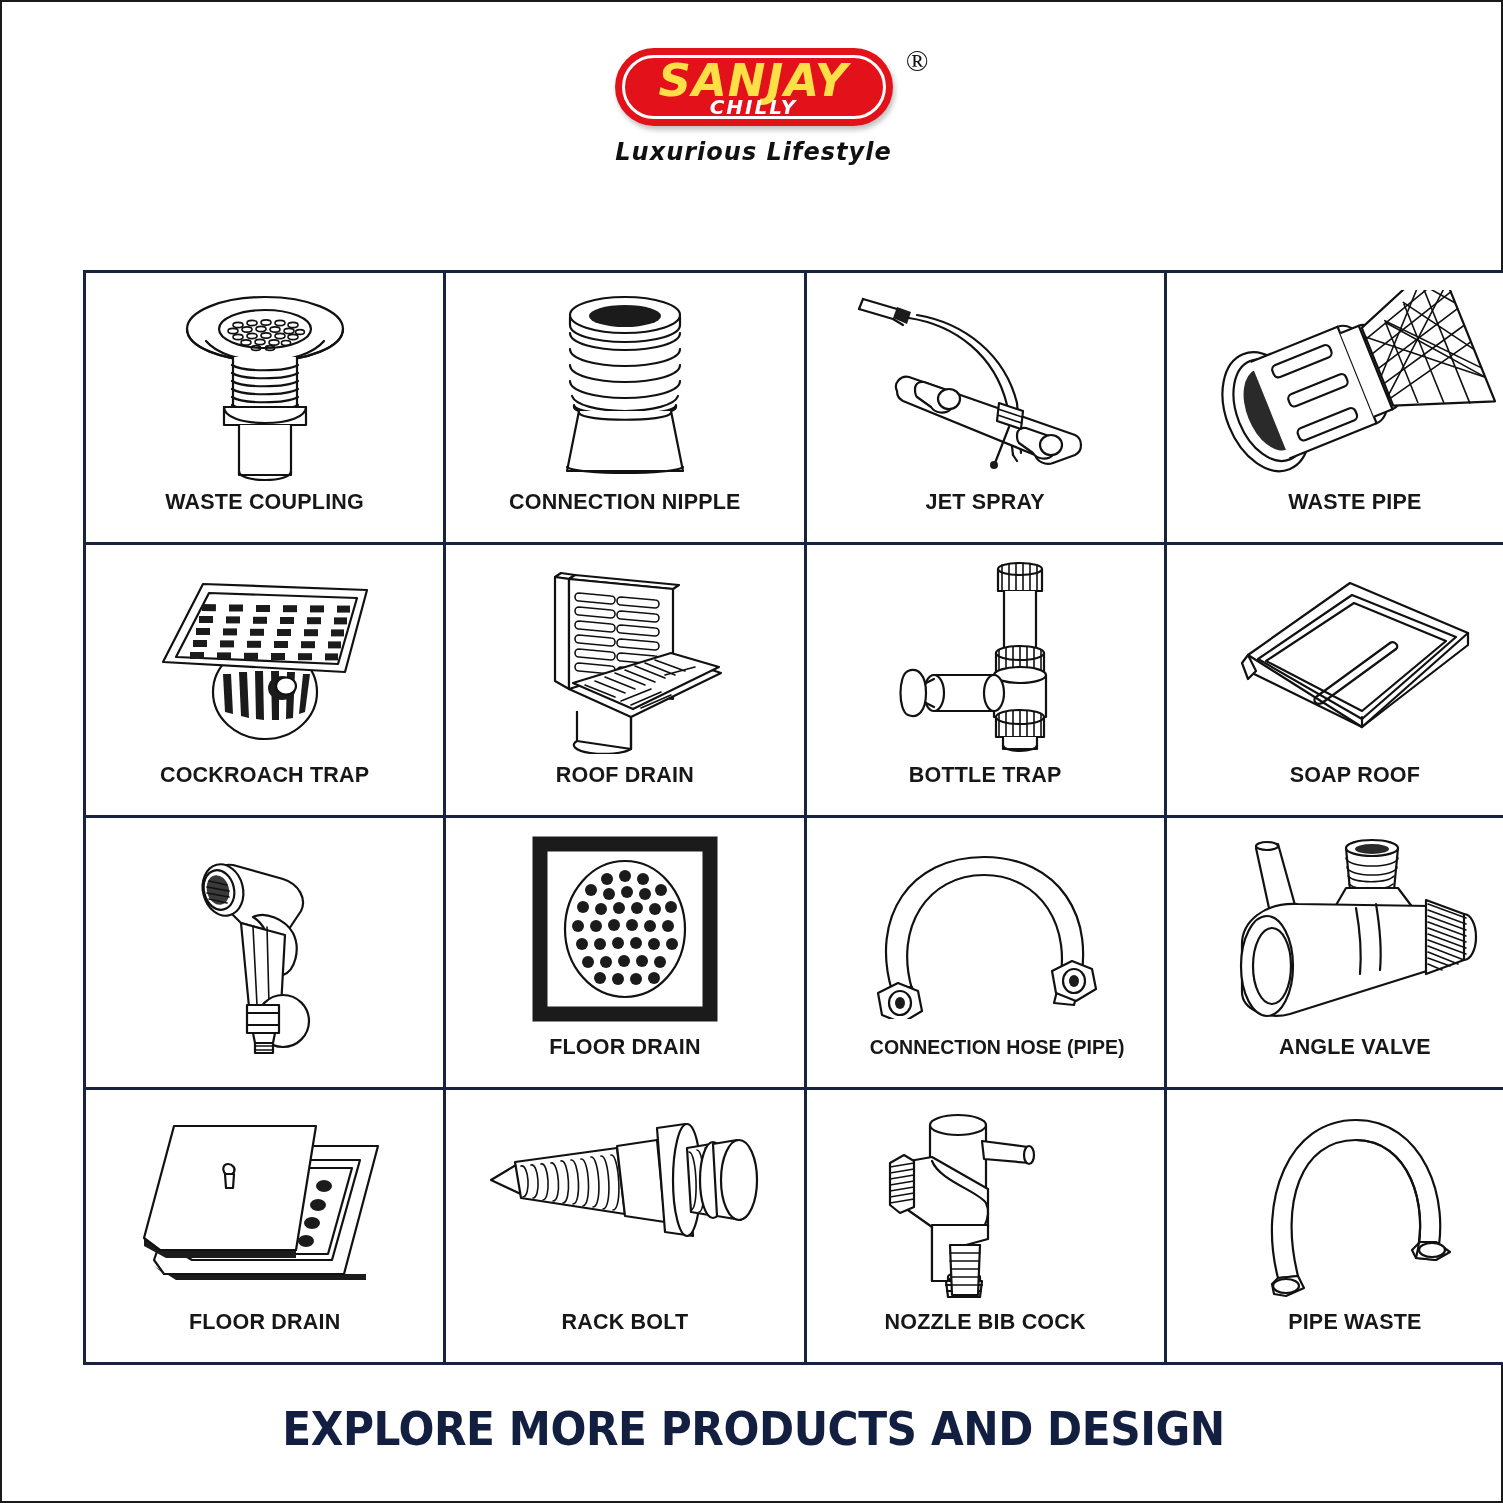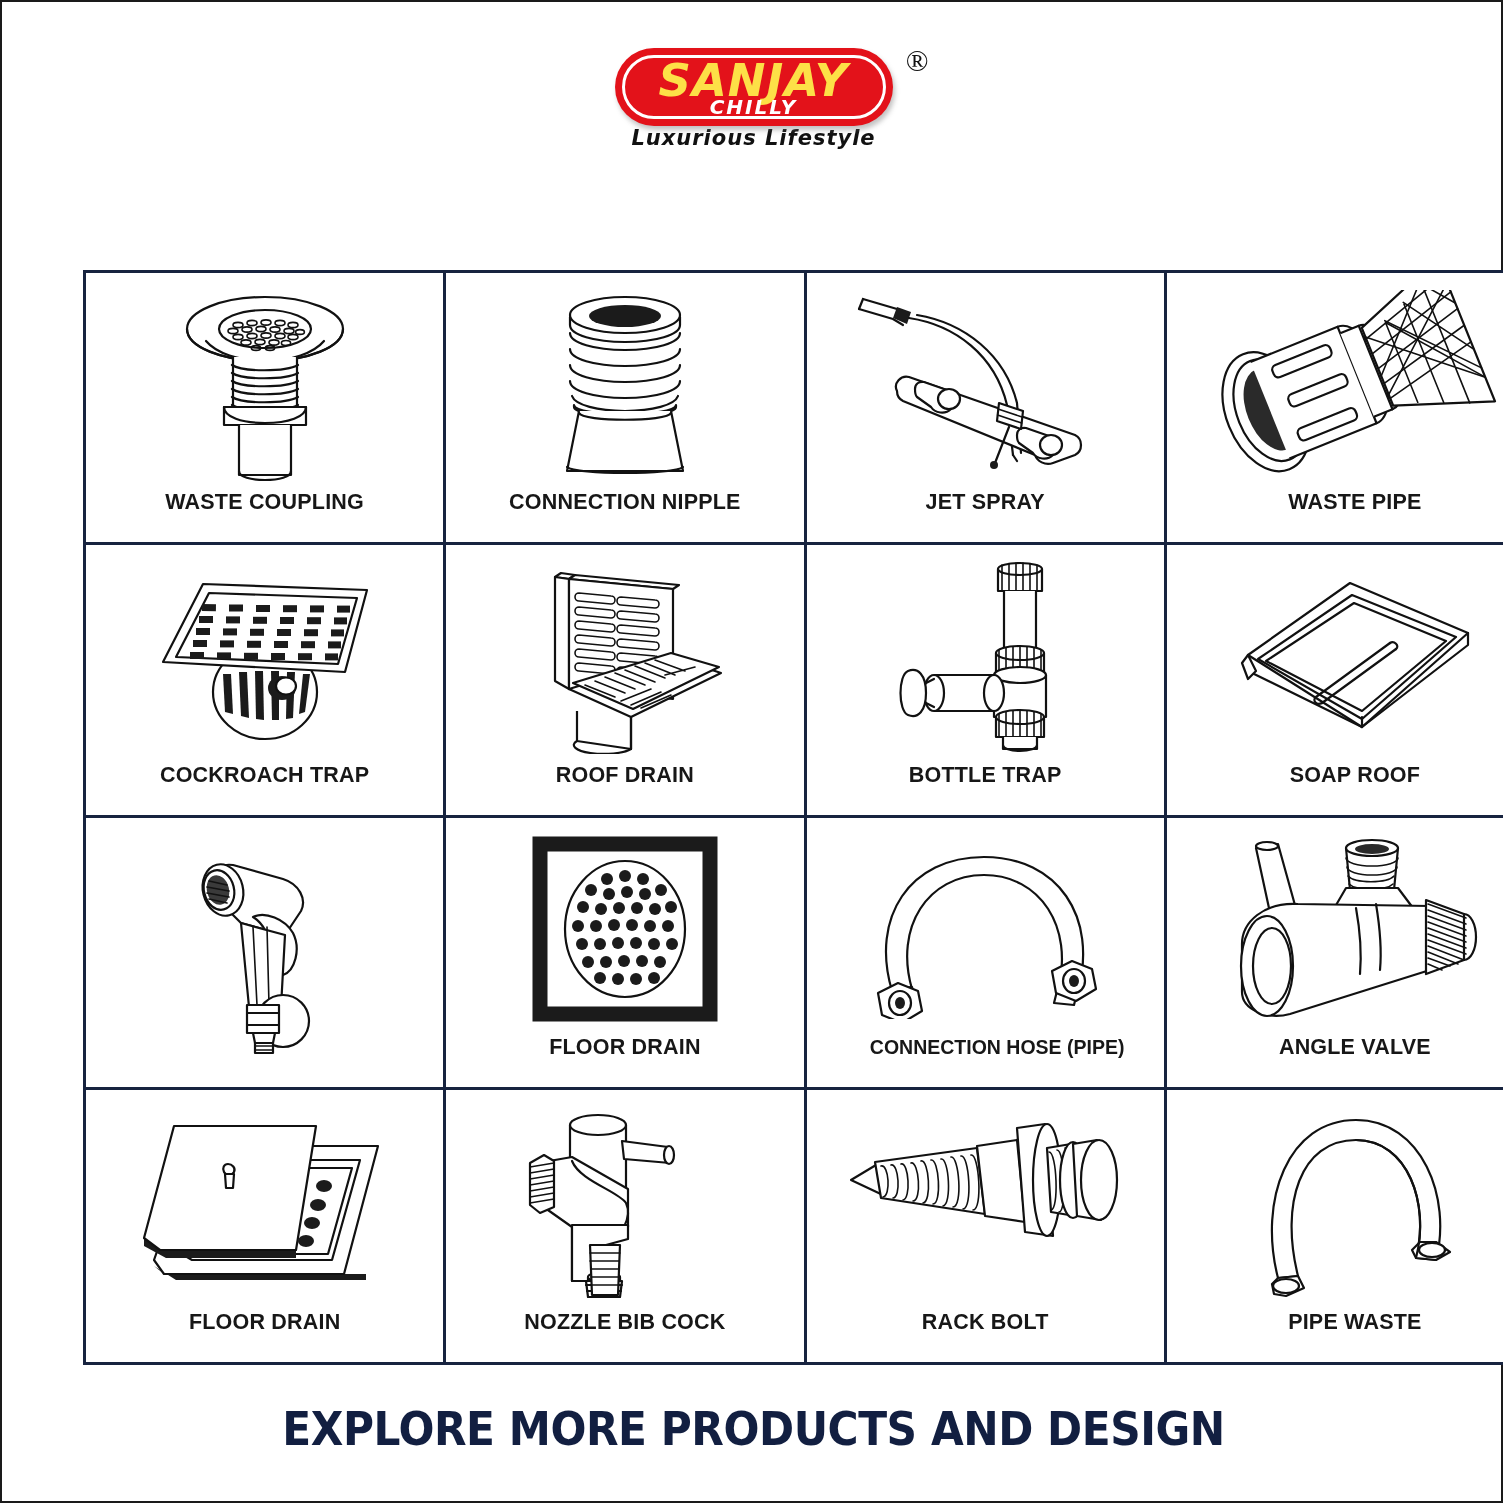--- a/index.html
+++ b/index.html
@@ -49,24 +49,24 @@
     font-weight:bold;font-style:italic;
     font-size:20px;letter-spacing:2px;line-height:20px;
     margin-top:-5px;
   }
   .logo-reg{
     position:absolute;right:-36px;top:-4px;
     font-size:30px;color:#111;font-family:"Liberation Serif",serif;
     z-index:3;
   }
   .logo-tag{
-    margin-top:0;
+    margin-top:12px;
     font-family:"DejaVu Sans", sans-serif;
     font-style:italic;font-weight:bold;
-    font-size:21px;color:#111;letter-spacing:1px;
+    font-size:24px;color:#111;letter-spacing:1px;
   }
 
   
   #grid{
     position:absolute;left:81px;top:268px;
     width:1447px;height:1095px;
     box-sizing:border-box;
     border:3px solid #17233f;
     display:grid;
     grid-template-columns:repeat(4,1fr);
@@ -545,50 +545,20 @@
           </g>
           <path class="fk" d="M14 130 L14 138 L36 150 L166 150 L166 142 L30 142 Z"></path>
           <path class="fw" d="M14 130 L44 18 L186 18 L166 142 L30 142 Z"></path>
           <path class="fw" d="M98 56 C94 56 92 60 94 64 C96 68 102 68 104 64 C106 60 102 56 98 56 Z"></path>
           <path class="fw" d="M95 66 L104 66 L103 80 L96 80 Z"></path>
         </svg>
       </div>
       <div class="caption">FLOOR DRAIN</div>
     </div>
 
-    <div class="cell c3 r4">
-      <div class="art">
-        <svg width="230" height="195" viewBox="0 0 230 195">
-          <path class="fw" d="M60 20 L116 20 L116 96 L60 96 Z"></path>
-          <ellipse class="fw" cx="88" cy="20" rx="28" ry="10"></ellipse>
-          <path class="fw" d="M112 36 L158 42 L160 58 L114 54 Z"></path>
-          <ellipse class="fw" cx="159" cy="50" rx="5" ry="9"></ellipse>
-          <path class="fw" d="M28 58 L62 52 L118 84 L118 122 L96 132 L96 176 L62 176 L62 122 L28 98 Z"></path>
-          <path class="fw" d="M20 58 L34 50 L44 56 L44 102 L30 108 L20 100 Z"></path>
-          <g class="ln-t">
-            <path d="M20 62 L44 58 M20 68 L44 64 M20 74 L44 70 M20 80 L44 76 M20 86 L44 82 M20 92 L44 88 M20 98 L44 94"></path>
-          </g>
-          <path class="ln" d="M62 56 C70 76 108 86 116 98 C120 106 118 114 114 122" stroke-width="6"></path>
-          <path class="fw" d="M62 120 L118 120 L118 134 L96 140 L96 176 L62 176 Z"></path>
-          <path class="fw" d="M78 172 L110 172 L110 186 L78 186 Z"></path>
-          <ellipse class="fw" cx="94" cy="172" rx="16" ry="5"></ellipse>
-          <path class="fw" d="M76 176 L112 176 L110 192 L78 192 Z"></path>
-          <g class="ln">
-            <path d="M76 180 L112 180 M77 186 L111 186"></path>
-          </g>
-          <path class="fw" d="M78 168 L112 168 L112 180 L78 180 Z" opacity="0"></path>
-          <path class="fw" d="M80 140 L110 140 L108 190 L82 190 Z"></path>
-          <g class="ln-t">
-            <path d="M80 148 L110 148 M80 156 L109 156 M81 164 L109 164 M81 172 L108 172 M82 180 L108 180"></path>
-          </g>
-        </svg>
-      </div>
-      <div class="caption">NOZZLE BIB COCK</div>
-    </div>
-
     <div class="cell c2 r4">
       <div class="art">
         <svg width="280" height="170" viewBox="0 0 280 170">
           <path class="fw" d="M6 62 L36 44 L40 78 Z"></path>
           <path class="fw" d="M30 44 L132 30 L140 96 L36 80 Z"></path>
           <g class="ln-t">
             <path d="M36 48 C44 46 46 78 38 79"></path>
             <path d="M46 47 C54 45 56 80 48 80"></path>
             <path d="M56 46 C64 44 66 81 58 82"></path>
             <path d="M66 45 C74 43 77 83 68 83"></path>
@@ -610,20 +580,50 @@
             <path d="M220 30 C228 30 230 96 222 96"></path>
           </g>
           <ellipse class="fw" cx="228" cy="62" rx="13" ry="38"></ellipse>
           <path class="fw" d="M228 26 L252 22 L256 102 L232 98 Z"></path>
           <ellipse class="fw" cx="254" cy="62" rx="18" ry="40"></ellipse>
         </svg>
       </div>
       <div class="caption">RACK BOLT</div>
     </div>
 
+    <div class="cell c3 r4">
+      <div class="art">
+        <svg width="230" height="195" viewBox="0 0 230 195">
+          <path class="fw" d="M60 20 L116 20 L116 96 L60 96 Z"></path>
+          <ellipse class="fw" cx="88" cy="20" rx="28" ry="10"></ellipse>
+          <path class="fw" d="M112 36 L158 42 L160 58 L114 54 Z"></path>
+          <ellipse class="fw" cx="159" cy="50" rx="5" ry="9"></ellipse>
+          <path class="fw" d="M28 58 L62 52 L118 84 L118 122 L96 132 L96 176 L62 176 L62 122 L28 98 Z"></path>
+          <path class="fw" d="M20 58 L34 50 L44 56 L44 102 L30 108 L20 100 Z"></path>
+          <g class="ln-t">
+            <path d="M20 62 L44 58 M20 68 L44 64 M20 74 L44 70 M20 80 L44 76 M20 86 L44 82 M20 92 L44 88 M20 98 L44 94"></path>
+          </g>
+          <path class="ln" d="M62 56 C70 76 108 86 116 98 C120 106 118 114 114 122" stroke-width="6"></path>
+          <path class="fw" d="M62 120 L118 120 L118 134 L96 140 L96 176 L62 176 Z"></path>
+          <path class="fw" d="M78 172 L110 172 L110 186 L78 186 Z"></path>
+          <ellipse class="fw" cx="94" cy="172" rx="16" ry="5"></ellipse>
+          <path class="fw" d="M76 176 L112 176 L110 192 L78 192 Z"></path>
+          <g class="ln">
+            <path d="M76 180 L112 180 M77 186 L111 186"></path>
+          </g>
+          <path class="fw" d="M78 168 L112 168 L112 180 L78 180 Z" opacity="0"></path>
+          <path class="fw" d="M80 140 L110 140 L108 190 L82 190 Z"></path>
+          <g class="ln-t">
+            <path d="M80 148 L110 148 M80 156 L109 156 M81 164 L109 164 M81 172 L108 172 M82 180 L108 180"></path>
+          </g>
+        </svg>
+      </div>
+      <div class="caption">NOZZLE BIB COCK</div>
+    </div>
+
     <div class="cell c4 r4">
       <div class="art">
         <svg width="250" height="190" viewBox="0 0 250 190">
           <path class="fw" d="M48 170 C28 92 58 12 126 12 C192 12 222 90 206 152
                                L186 150 C200 96 178 32 126 32 C70 32 50 96 68 168 Z"></path>
           <path class="fw" d="M68 168 L48 170 L42 176 L44 186 L56 188 L74 180 Z"></path>
           <ellipse class="fw" cx="56" cy="178" rx="13" ry="7"></ellipse>
           <path class="fw" d="M206 152 L186 150 L182 142 L190 134 L206 134 L220 144 Z"></path>
           <ellipse class="fw" cx="202" cy="142" rx="13" ry="7"></ellipse>
           <path class="ln" d="M126 32 C178 32 200 96 186 150"></path>

